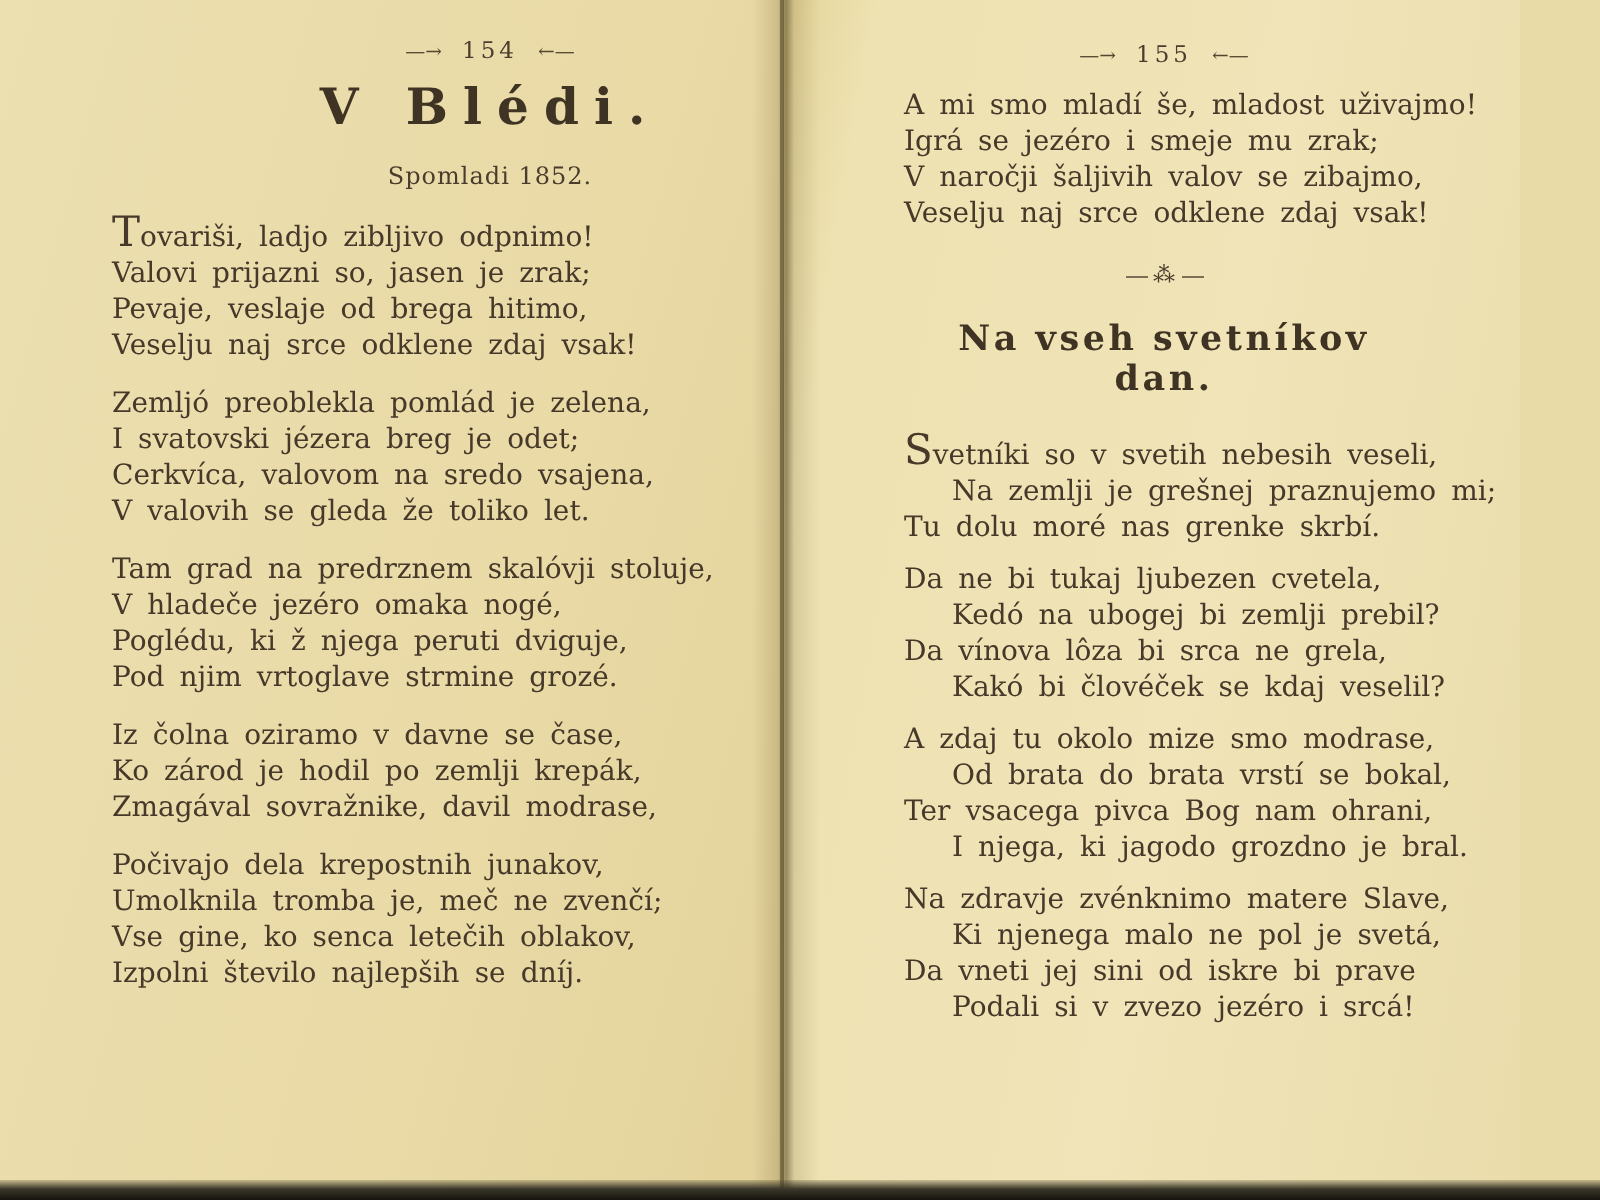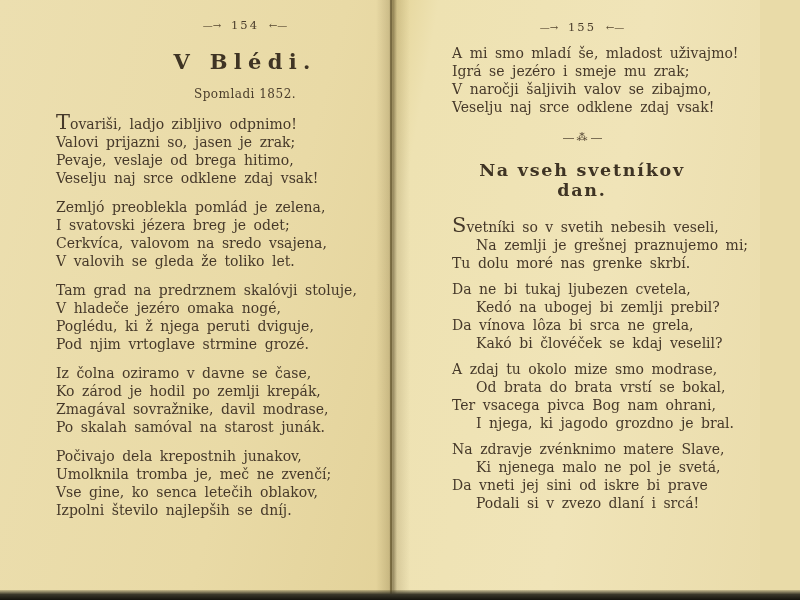--- a/index.html
+++ b/index.html
@@ -42,22 +42,22 @@
   
   .inner-left  { padding: 18px 38px 0 56px; }
   .inner-right { padding: 20px 48px 0 60px; }
   .running-head {
     text-align: center; font-size: 11.5px; letter-spacing: 2px;
     color: #4a3d2c; margin-bottom: 4px;
   }
   .running-head .orn { font-size: 10px; letter-spacing: 0; color: #55462f; }
   .running-head .num { padding: 0 10px; }
   .poem-title {
-    text-align: center; font-weight: bold; font-size: 21px;
-    letter-spacing: 0.30em; margin-top: 17px; color: #3f3424;
+    text-align: center; font-weight: bold; font-size: 25px;
+    letter-spacing: 0.30em; margin-top: 7px; color: #3f3424;
   }
   .poem-title.small { font-size: 17.5px; letter-spacing: 0.10em; margin-top: 14px; }
   .poem-subtitle {
     text-align: center; font-size: 12px; letter-spacing: 0.5px;
     margin-top: 13px; color: #4a3d2c;
   }
   .stanzas { margin-top: 12px; }
   .stanza { margin-bottom: 11px; }
   .stanza-right { margin-bottom: 8px; }
   .line {
@@ -105,21 +105,20 @@
         <div class="stanza">
           <div class="line">Tam grad na predrznem skalóvji stoluje,</div>
           <div class="line">V hladeče jezéro omaka nogé,</div>
           <div class="line">Poglédu, ki ž njega peruti dviguje,</div>
           <div class="line">Pod njim vrtoglave strmine grozé.</div>
         </div>
         <div class="stanza">
           <div class="line">Iz čolna oziramo v davne se čase,</div>
           <div class="line">Ko zárod je hodil po zemlji krepák,</div>
           <div class="line">Zmagával sovražnike, davil modrase,</div>
-          <div class="line">Po skalah samóval na starost junák.</div>
         </div>
         <div class="stanza">
           <div class="line">Počivajo dela krepostnih junakov,</div>
           <div class="line">Umolknila tromba je, meč ne zvenčí;</div>
           <div class="line">Vse gine, ko senca letečih oblakov,</div>
           <div class="line">Izpolni število najlepših se dníj.</div>
         </div>
       </div>
     </div>
   </div>
@@ -160,21 +159,21 @@
         <div class="stanza stanza-right alt">
           <div class="line">A zdaj tu okolo mize smo modrase,</div>
           <div class="line">Od brata do brata vrstí se bokal,</div>
           <div class="line">Ter vsacega pivca Bog nam ohrani,</div>
           <div class="line">I njega, ki jagodo grozdno je bral.</div>
         </div>
         <div class="stanza stanza-right alt">
           <div class="line">Na zdravje zvénknimo matere Slave,</div>
           <div class="line">Ki njenega malo ne pol je svetá,</div>
           <div class="line">Da vneti jej sini od iskre bi prave</div>
-          <div class="line">Podali si v zvezo dlaní i srcá!</div>
+          <div class="line">Podali si v zvezo jezéro i srcá!</div>
         </div>
       </div>
     </div>
   </div>
 
   <div class="gutter"></div>
   <div class="gutter-line"></div>
   <div class="bottom-edge"></div>
 </div>
 

